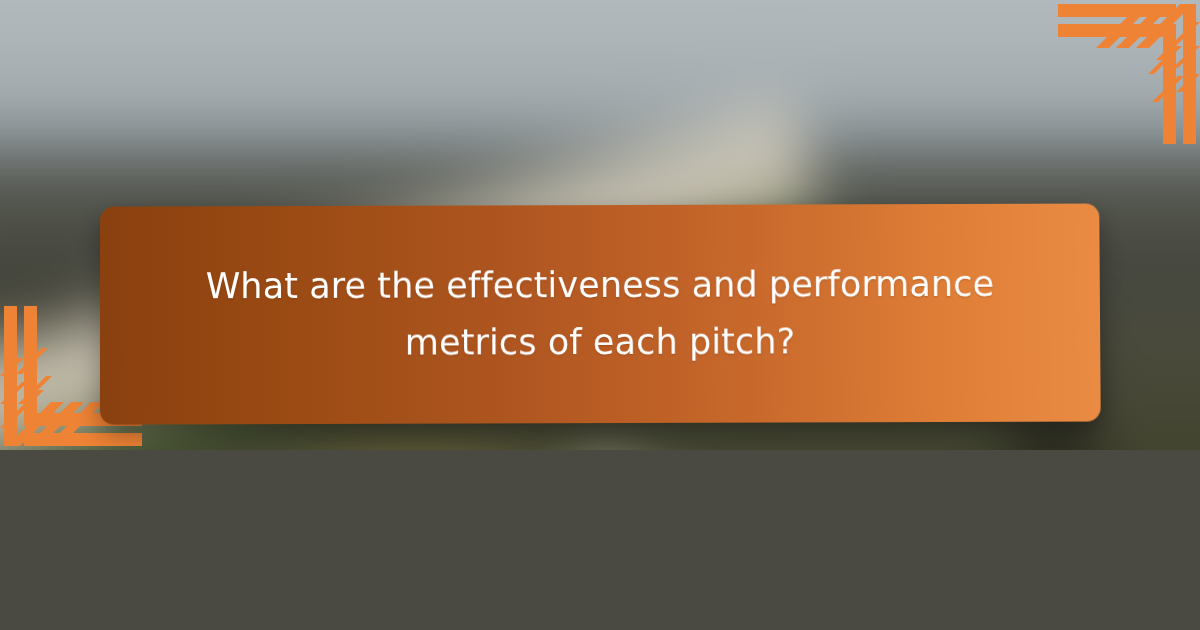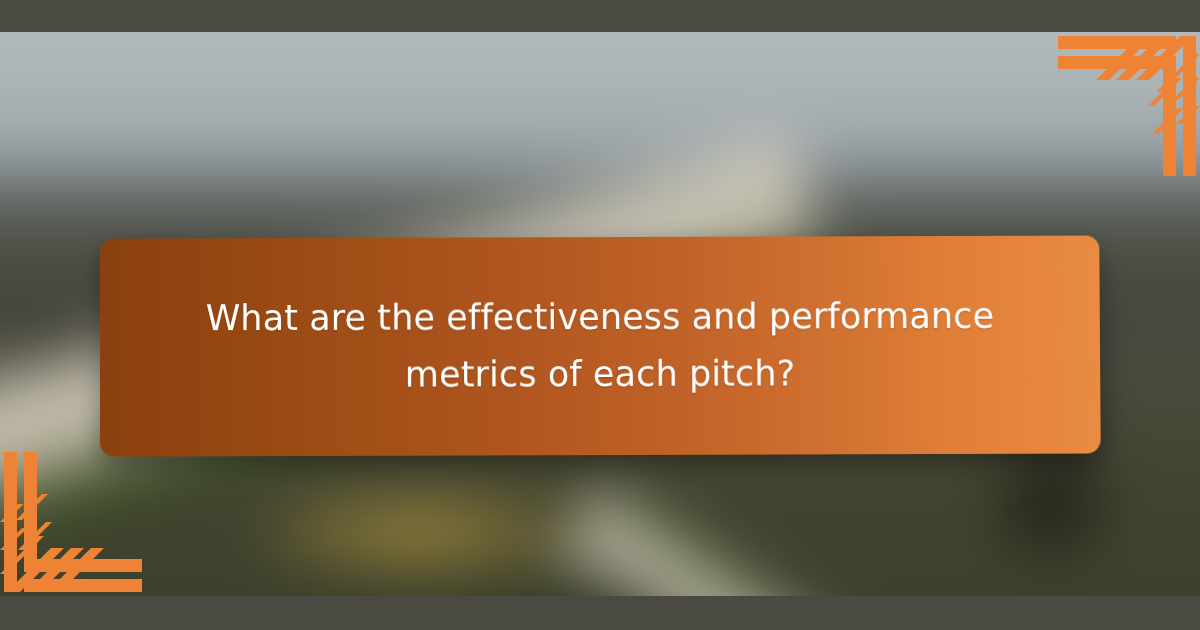--- a/index.html
+++ b/index.html
@@ -10,24 +10,23 @@
     overflow: hidden;
   }
   body {
     font-family: "DejaVu Sans", sans-serif;
     background: #4a4a42;
   }
 
   #stage {
     position: relative;
     width: 1200px;
-    height: 564px;
+    height: 450px;
     overflow: hidden;
     background: #ffffff;
-    margin-top: 32px;
   }
 
   
   .bg-photo {
     position: absolute;
     left: -60px;
     top: -60px;
     width: 1320px;
     height: 750px;
     filter: blur(26px) saturate(0.95);

